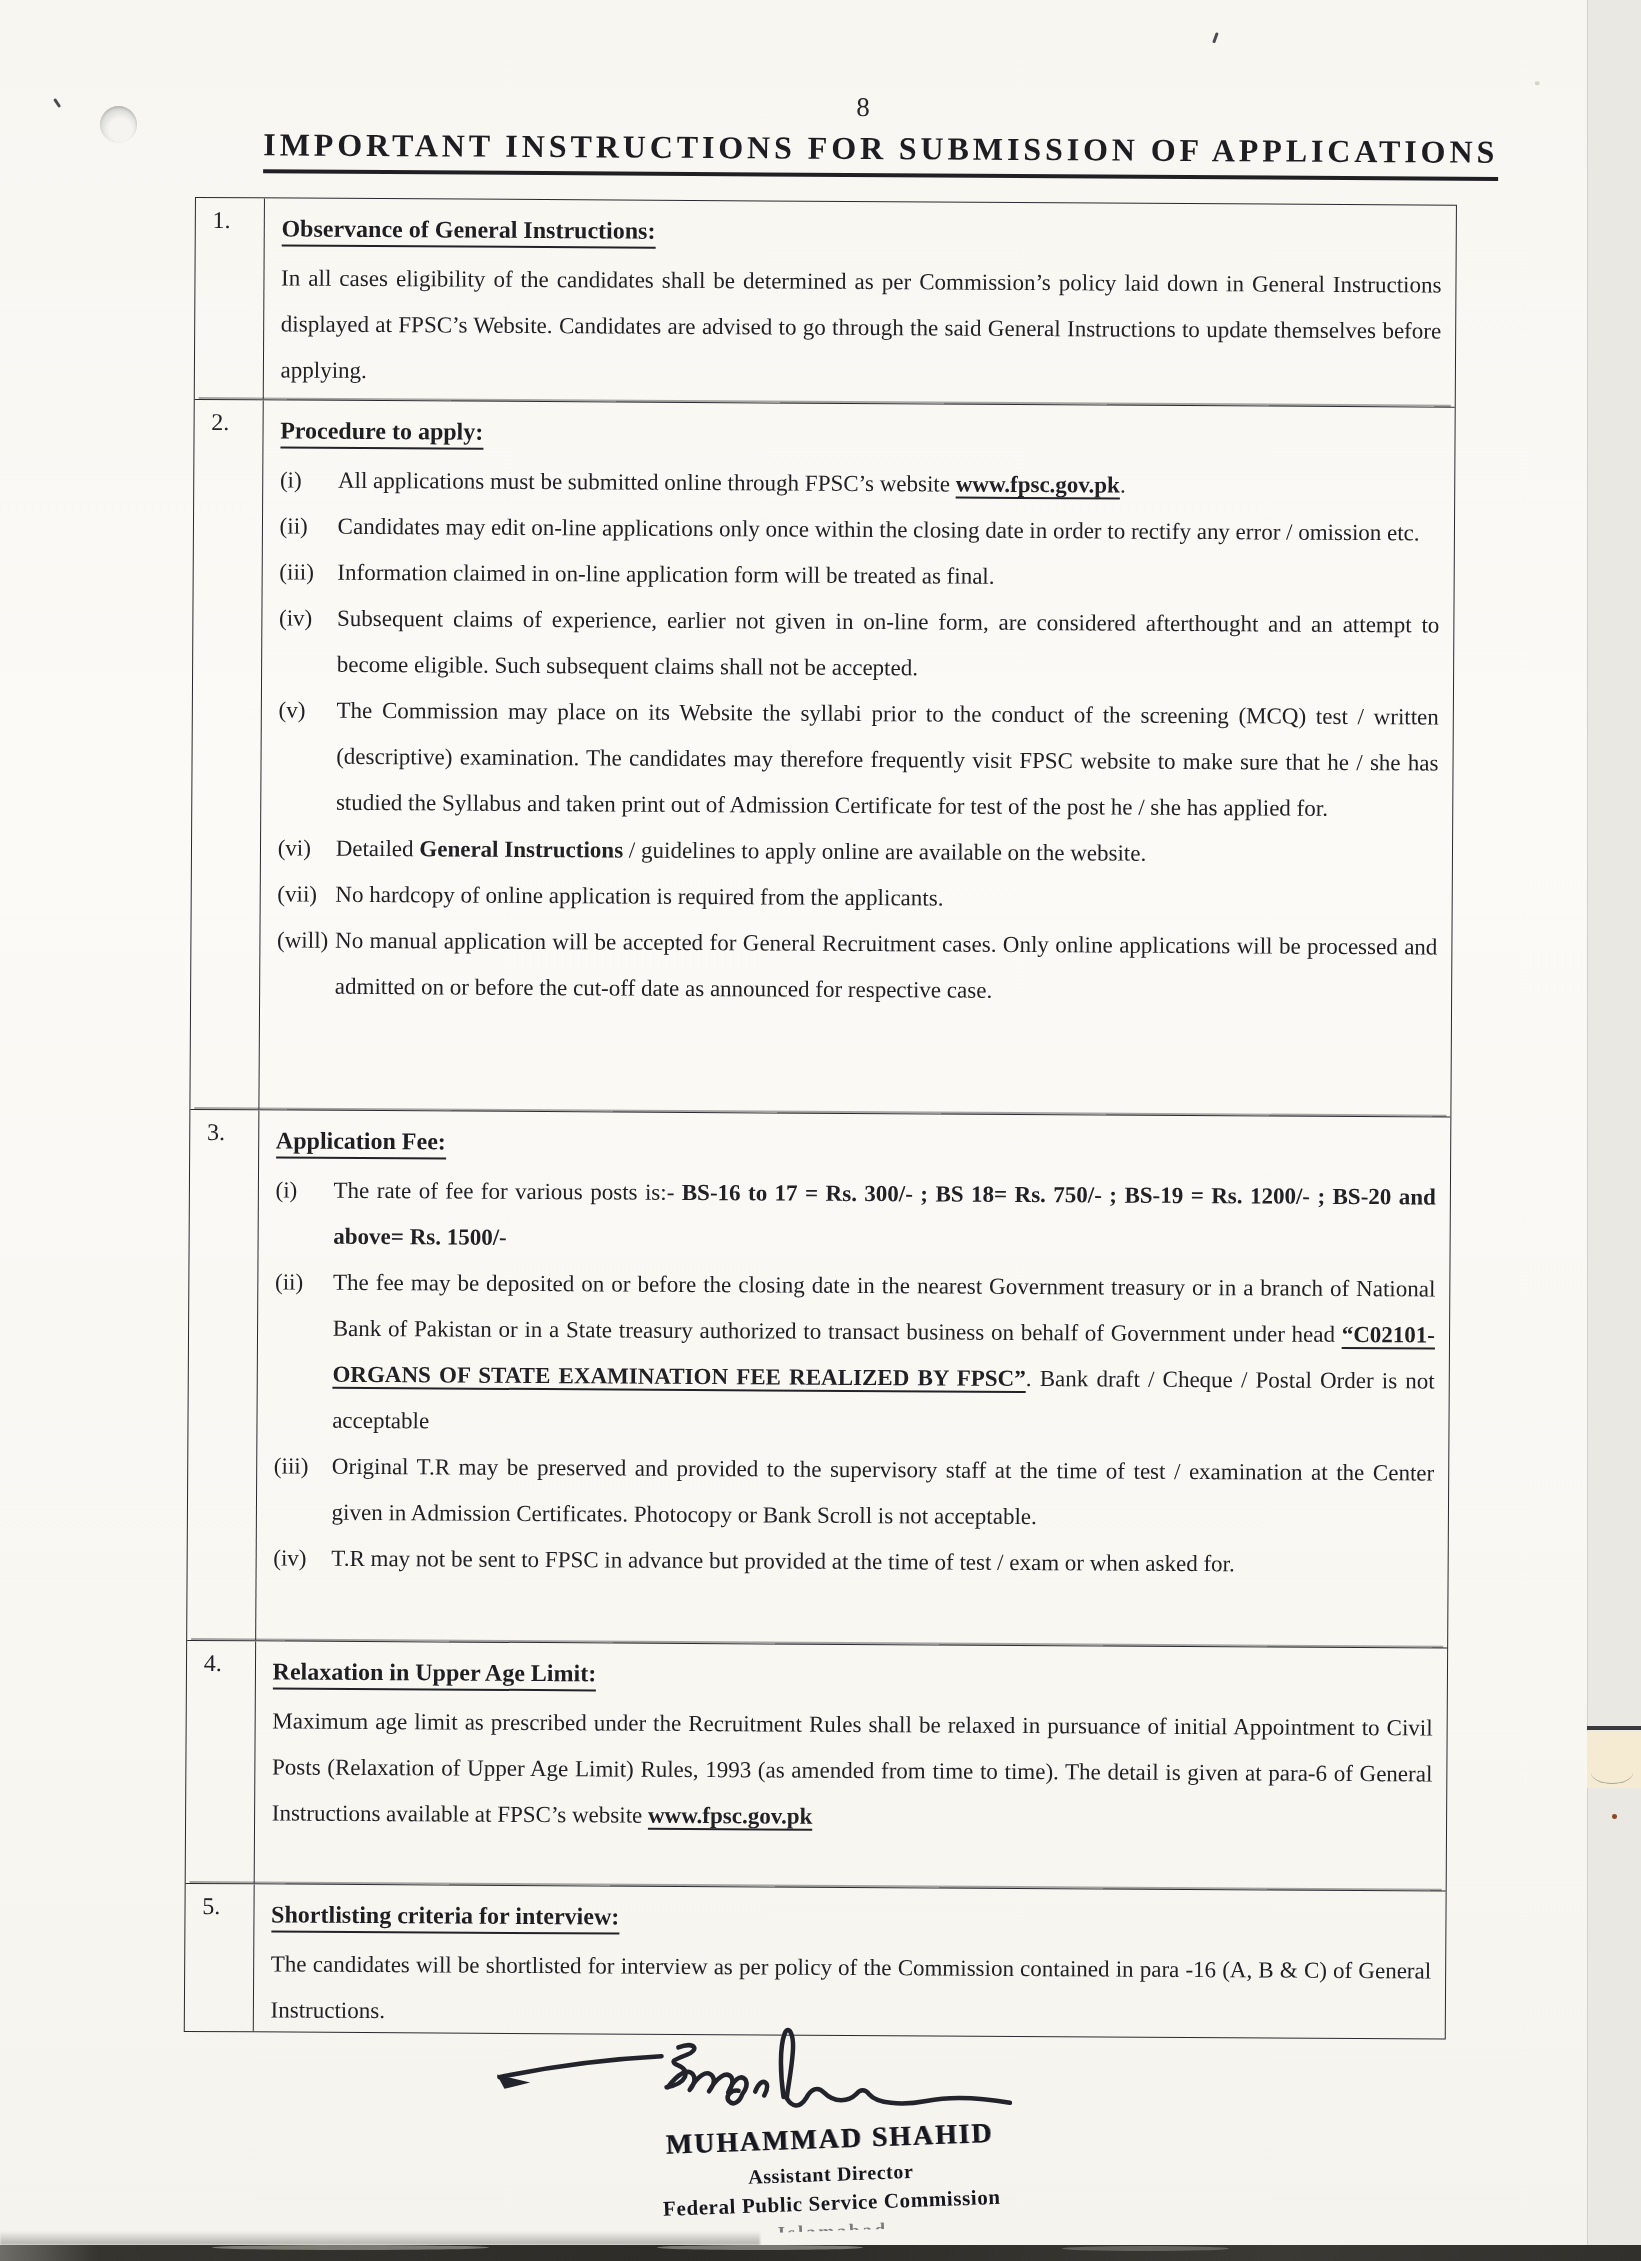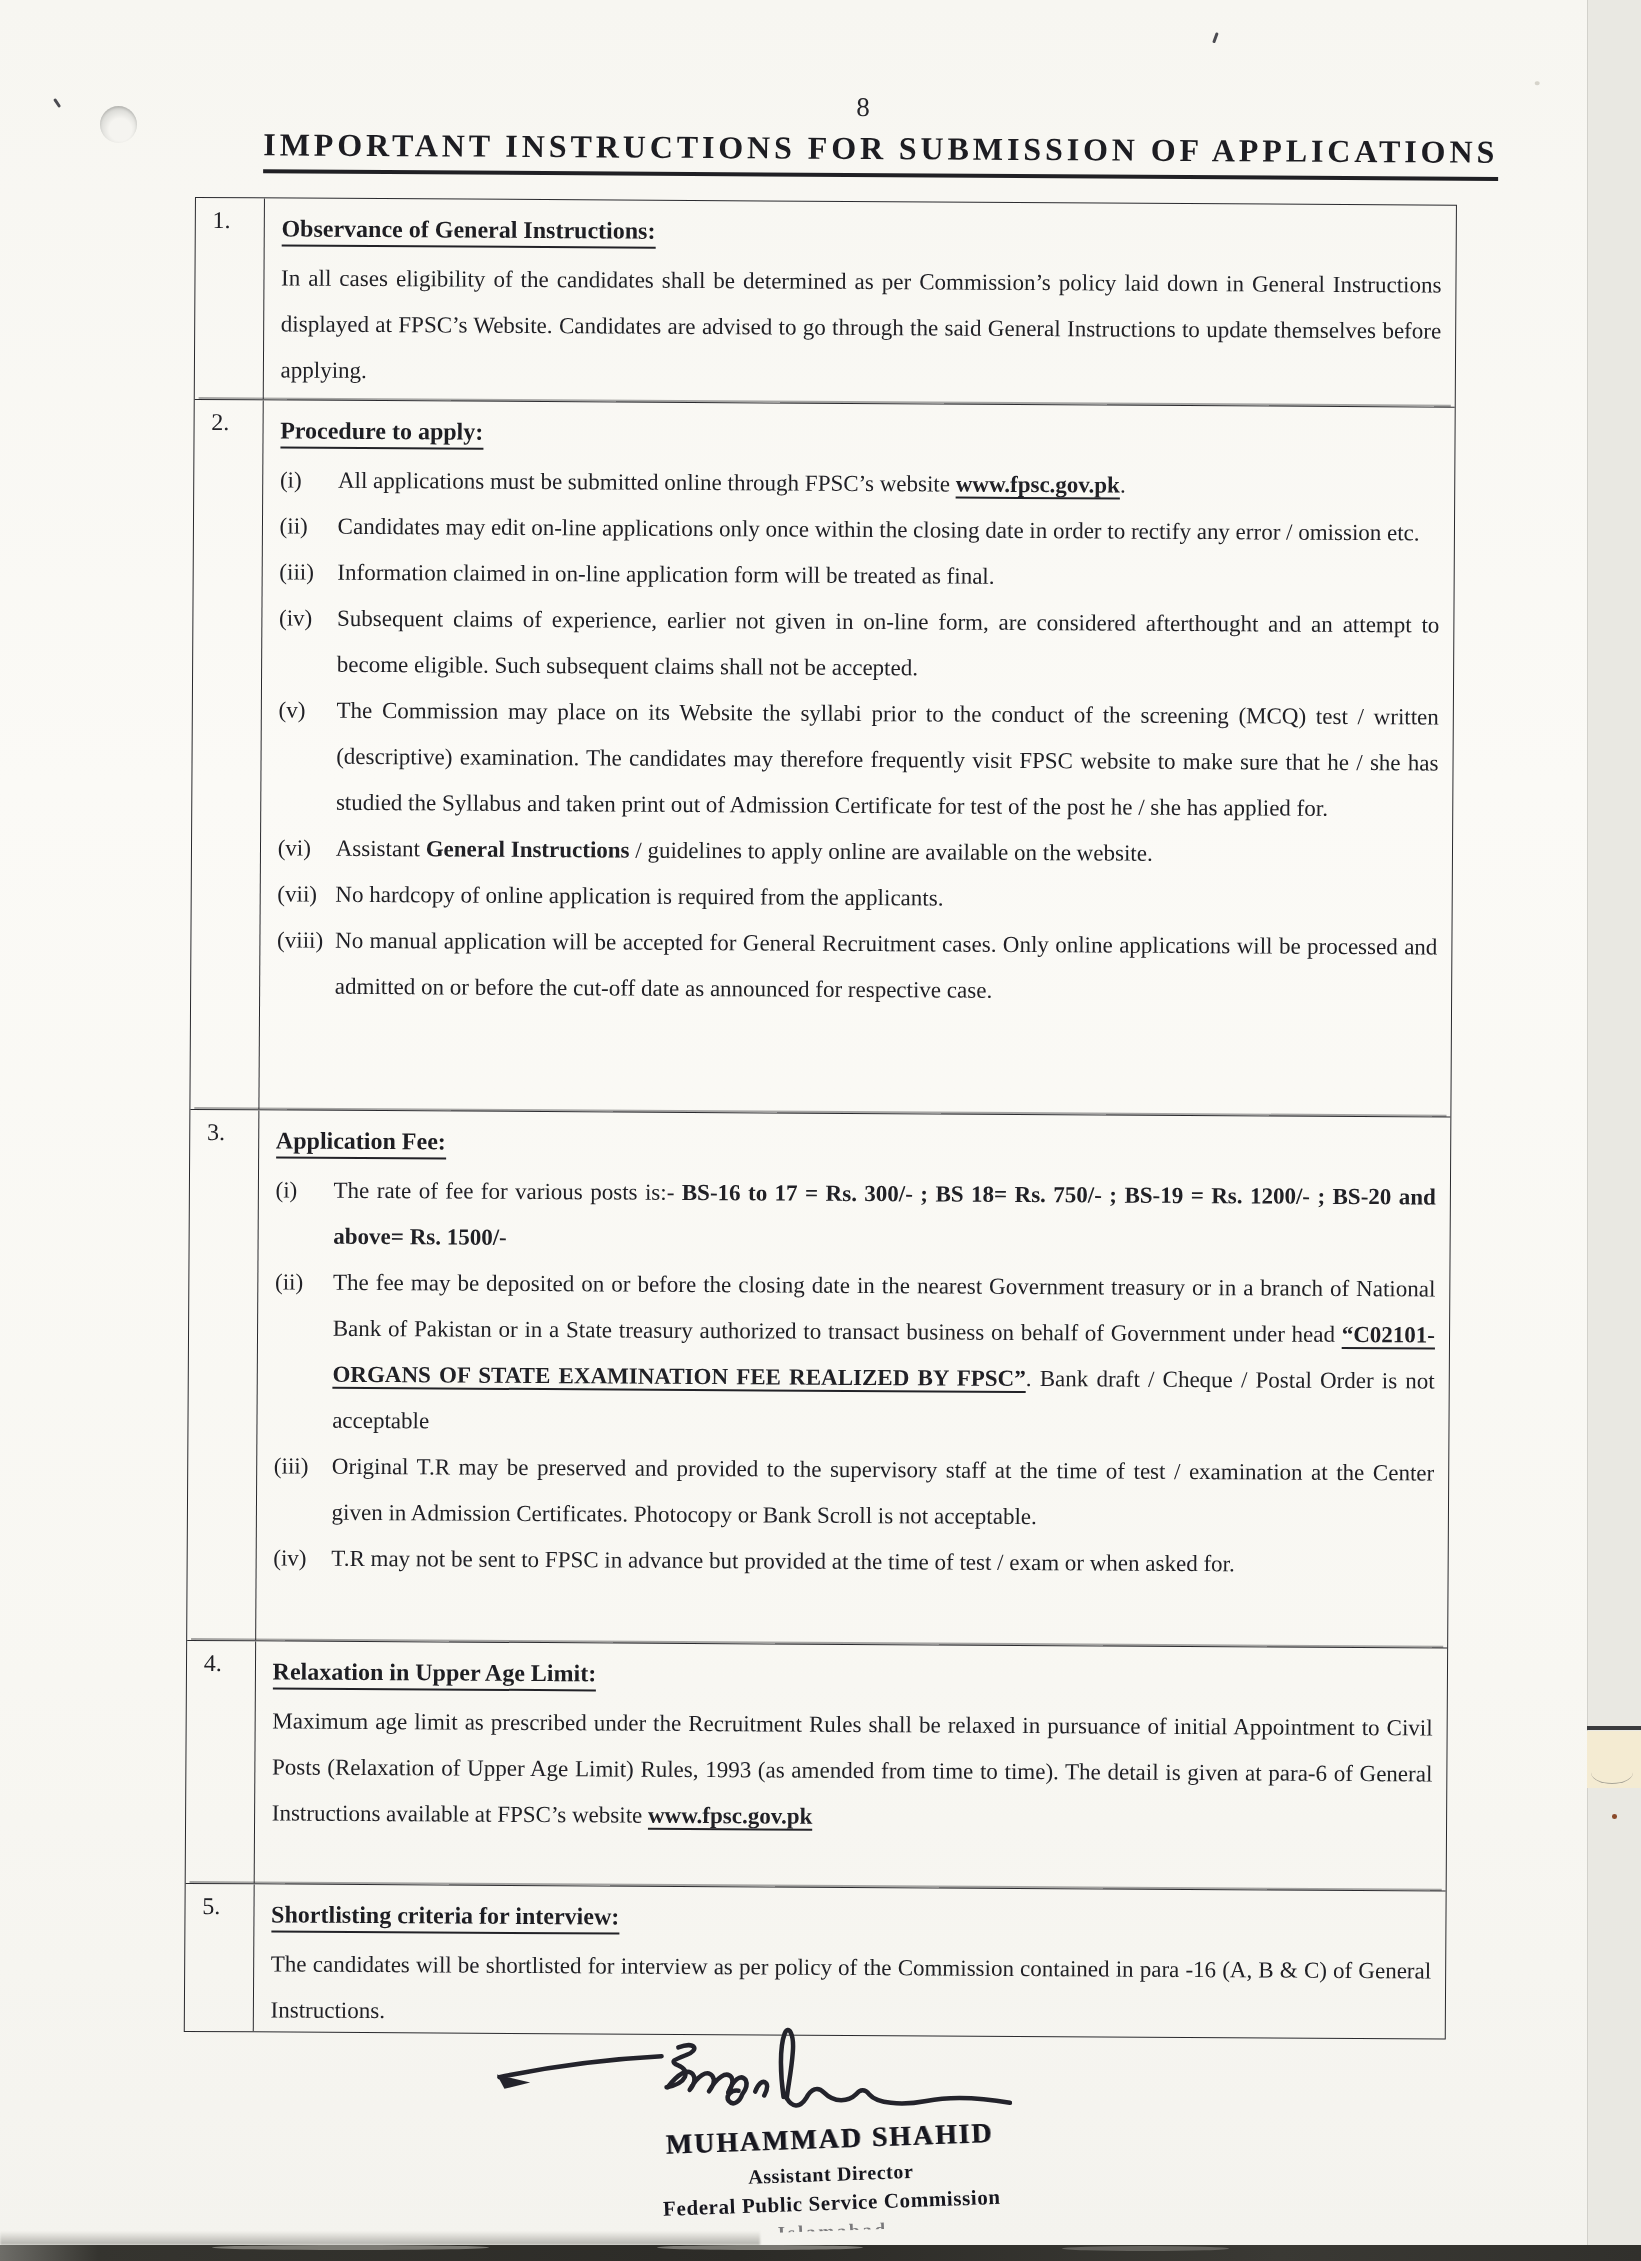--- a/index.html
+++ b/index.html
@@ -119,28 +119,28 @@
             <div class="block">
               <span class="marker">(iv)</span>
               <div class="btxt"><span class="">Subsequent claims of experience, earlier not given in on-line form, are considered afterthought and an attempt to become eligible. Such subsequent claims shall not be accepted.</span></div>
             </div>
             <div class="block">
               <span class="marker">(v)</span>
               <div class="btxt"><span class="">The Commission may place on its Website the syllabi prior to the conduct of the screening (MCQ) test / written (descriptive) examination. The candidates may therefore frequently visit FPSC website to make sure that he / she has studied the Syllabus and taken print out of Admission Certificate for test of the post he / she has applied for.</span></div>
             </div>
             <div class="block">
               <span class="marker">(vi)</span>
-              <div class="btxt"><span class="">Assistant </span><span class="b ">General Instructions</span><span class=""> / guidelines to apply online are available on the website.</span></div>
+              <div class="btxt"><span class="">Detailed </span><span class="b ">General Instructions</span><span class=""> / guidelines to apply online are available on the website.</span></div>
             </div>
             <div class="block">
               <span class="marker">(vii)</span>
               <div class="btxt"><span class="">No hardcopy of online application is required from the applicants.</span></div>
             </div>
             <div class="block">
-              <span class="marker">(viii)</span>
+              <span class="marker">(will)</span>
               <div class="btxt"><span class="">No manual application will be accepted for General Recruitment cases. Only online applications will be processed and admitted on or before the cut-off date as announced for respective case.</span></div>
             </div>
           </div>
         </div>
         <div class="trow" style="height: 530px;">
           <div class="num-cell">3.</div>
           <div class="content-cell">
             <div class="sec-head"><span>Application Fee:</span></div>
             <div class="block">
               <span class="marker">(i)</span>

